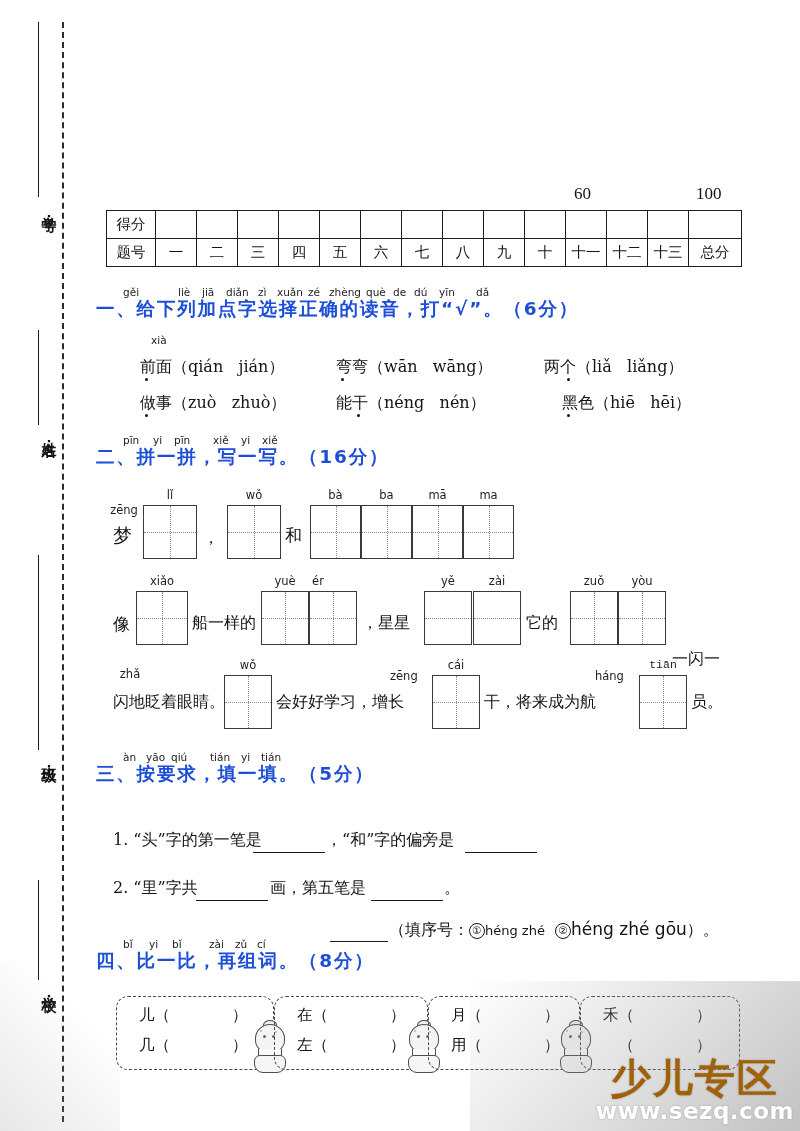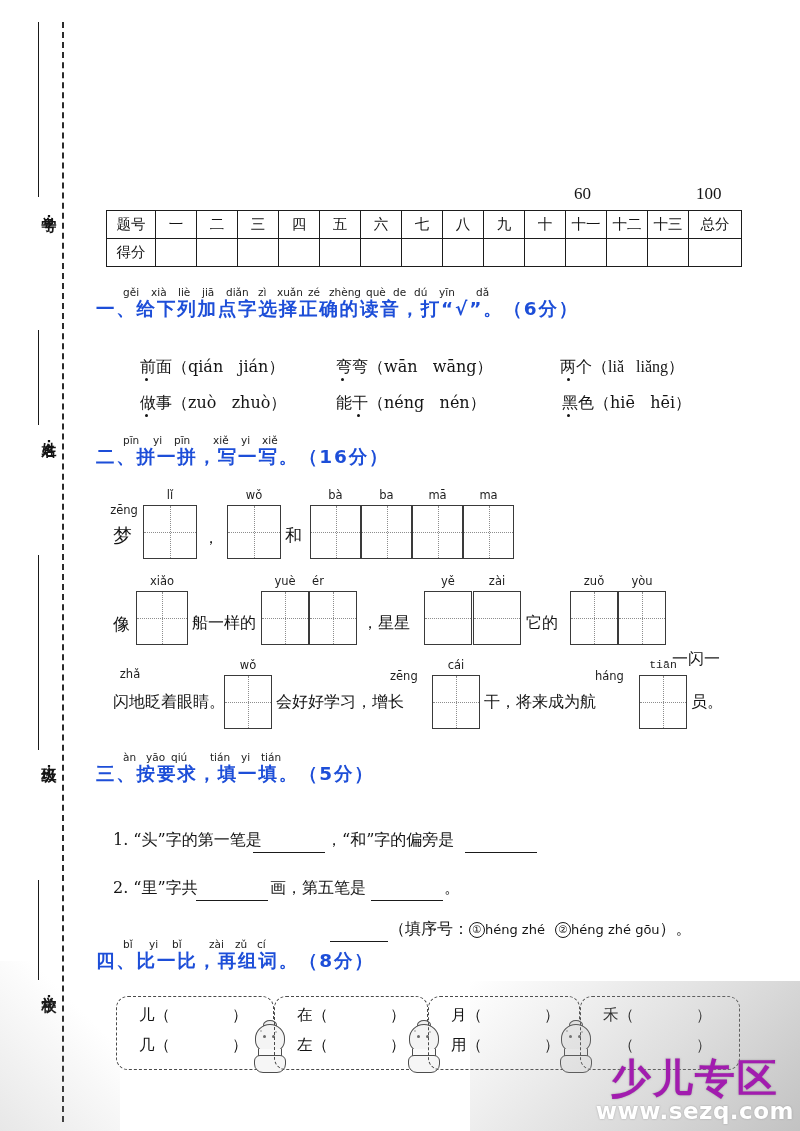--- a/index.html
+++ b/index.html
@@ -111,21 +111,21 @@
     position:absolute;left:2px;top:31px;width:30px;height:16px;
     border:1.4px solid #4d4d4d;border-radius:6px 6px 9px 9px;background:#f6f6f6;
   }
   .doll .eye{position:absolute;width:3px;height:3px;border-radius:50%;background:#6a6a6a;top:11px;}
   .doll .speck{position:absolute;width:2px;height:2px;border-radius:50%;background:#b4b4b4;}
 
   
   #wm{position:absolute;right:6px;bottom:8px;text-align:center;pointer-events:none;}
   #wm .big{
     font-family:"DejaVu Sans","Liberation Sans",sans-serif;
-    font-size:40px;font-weight:700;color:#a21caf;letter-spacing:2px;
+    font-size:40px;font-weight:700;color:#a16207;letter-spacing:2px;
     text-shadow:0 0 2px rgba(140,140,140,.85);line-height:1;
   }
   #wm .url{
     font-family:"DejaVu Sans","Liberation Sans",sans-serif;
     font-size:23px;font-weight:700;color:#ffffff;letter-spacing:.5px;
     text-shadow:0 0 2px rgba(150,150,150,.9);margin-top:2px;line-height:1;
   }
   #wmshade{
     position:absolute;right:0;bottom:0;width:330px;height:150px;pointer-events:none;
     background:linear-gradient(135deg,rgba(255,255,255,0) 0%,rgba(150,150,150,.30) 55%,rgba(120,120,120,.45) 100%);
@@ -157,61 +157,61 @@
   <div class="vlabel" style="top:755px;">班级：</div>
   <div class="vlabel" style="top:985px;">学校：</div>
 
   <div class="tickmark" style="left:574px;top:184px;">60</div>
   <div class="tickmark" style="left:696px;top:184px;">100</div>
 
   <div id="scoretable">
     <table class="score">
       <tbody>
           <tr>
+        <td class="hd">得分</td>
+        <td></td>
+        <td></td>
+        <td></td>
+        <td></td>
+        <td></td>
+        <td></td>
+        <td></td>
+        <td></td>
+        <td></td>
+        <td></td>
+        <td></td>
+        <td></td>
+        <td></td>
+        <td class="total"></td>
+      </tr>
+      <tr>
         <td class="hd">题号</td>
         <td>一</td>
         <td>二</td>
         <td>三</td>
         <td>四</td>
         <td>五</td>
         <td>六</td>
         <td>七</td>
         <td>八</td>
         <td>九</td>
         <td>十</td>
         <td>十一</td>
         <td>十二</td>
         <td>十三</td>
         <td class="total">总分</td>
       </tr>
-      <tr>
-        <td class="hd">得分</td>
-        <td></td>
-        <td></td>
-        <td></td>
-        <td></td>
-        <td></td>
-        <td></td>
-        <td></td>
-        <td></td>
-        <td></td>
-        <td></td>
-        <td></td>
-        <td></td>
-        <td></td>
-        <td class="total"></td>
-      </tr>
     </tbody>
       </table>
   </div>
 
   <div class="sec" style="top:300px;">
     <div class="py-row">
       <span style="left:27px;">gěi</span>
-      <span style="left:55px;">xià</span>
+      <span style="left:55px;margin-top:48px;">xià</span>
       <span style="left:82px;">liè</span>
       <span style="left:106px;">jiā</span>
       <span style="left:130px;">diǎn</span>
       <span style="left:162px;">zì</span>
       <span style="left:181px;">xuǎn</span>
       <span style="left:212px;">zé</span>
       <span style="left:233px;">zhèng</span>
       <span style="left:270px;">què</span>
       <span style="left:297px;">de</span>
       <span style="left:318px;">dú</span>
@@ -226,21 +226,21 @@
   <div class="txt kai" style="left:140px;top:357px;">
     <span>前面</span>（<span>qián</span>&nbsp;&nbsp;&nbsp;<span>jián</span>）
   </div>
   <div class="dotmark" style="left:145px;top:378px;"></div>
 
   <div class="txt kai" style="left:336px;top:357px;">
     <span>弯弯</span>（<span>wān</span>&nbsp;&nbsp;&nbsp;<span>wāng</span>）
   </div>
   <div class="dotmark" style="left:341px;top:378px;"></div>
 
-  <div class="txt kai" style="left:560px;top:357px;font-family:Liberation Serif, serif;">
+  <div class="txt kai" style="left:544px;top:357px;">
     <span>两个</span>（<span>liǎ</span>&nbsp;&nbsp;&nbsp;<span>liǎng</span>）
   </div>
   <div class="dotmark" style="left:567px;top:378px;"></div>
 
   <div class="txt kai" style="left:140px;top:393px;">
     <span>做事</span>（<span>zuò</span>&nbsp;&nbsp;&nbsp;<span>zhuò</span>）
   </div>
   <div class="dotmark" style="left:145px;top:414px;"></div>
 
   <div class="txt kai" style="left:336px;top:393px;">
@@ -364,21 +364,21 @@
     <span>2.</span>
     <span>“里”字共</span>
   </div>
   <div class="blank" style="left:196px;top:900px;width:72px;"></div>
   <div class="txt kai" style="left:270px;top:878px;">画，第五笔是</div>
   <div class="blank" style="left:371px;top:900px;width:72px;"></div>
   <div class="txt kai" style="left:444px;top:878px;">。</div>
 
   <div class="blank" style="left:330px;top:941px;width:58px;"></div>
   <div class="txt kai" style="left:389px;top:919px;">
-    <span>（填序号：</span><span class="circnum">①</span><span style="font-family:'DejaVu Sans',sans-serif;font-size:13px;">héng zhé</span>&nbsp;&nbsp;<span class="circnum">②</span><span style="font-family:'DejaVu Sans',sans-serif;font-size:13px;">héng zhé gōu</span><span>）。</span>
+    <span>（填序号：</span><span class="circnum">①</span><span style="font-family:'DejaVu Sans',sans-serif;font-size:13px;">héng zhé</span>&nbsp;&nbsp;<span class="circnum">②</span><span style="font-family:'DejaVu Sans',sans-serif;font-size:17px;">héng zhé gōu</span><span>）。</span>
   </div>
 
   <div class="sec" style="top:952px;">
     <div class="py-row">
       <span style="left:27px;">bǐ</span>
       <span style="left:53px;">yi</span>
       <span style="left:76px;">bǐ</span>
       <span style="left:113px;">zài</span>
       <span style="left:139px;">zǔ</span>
       <span style="left:161px;">cí</span>

